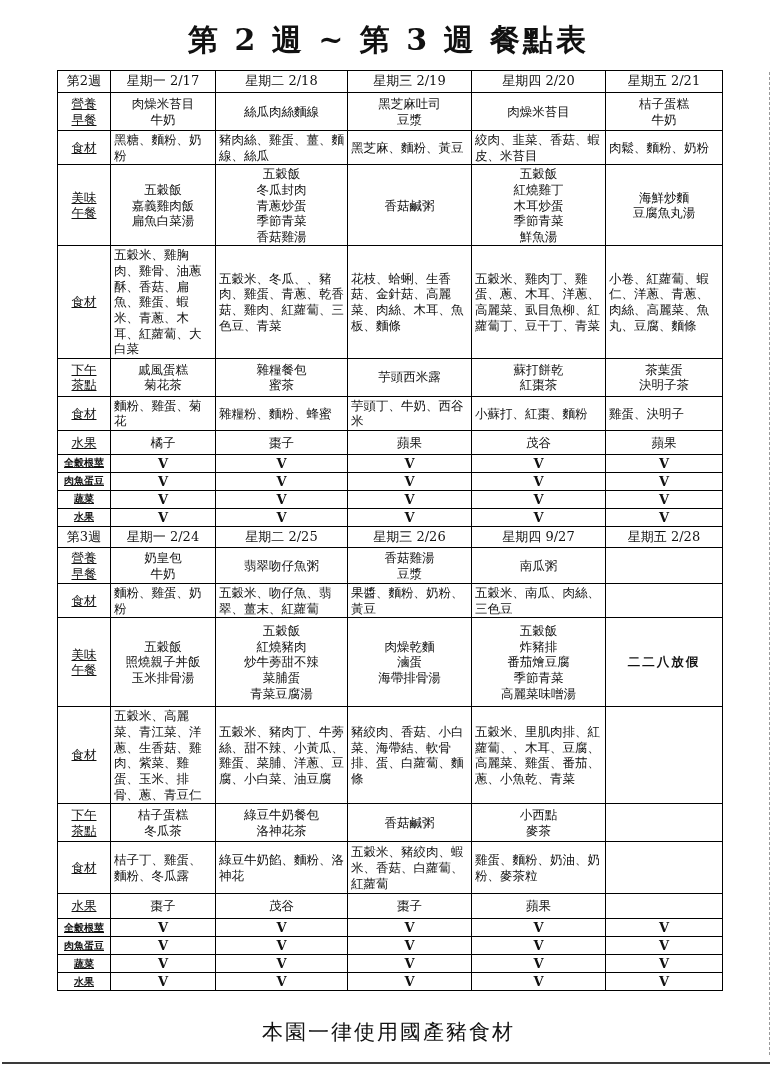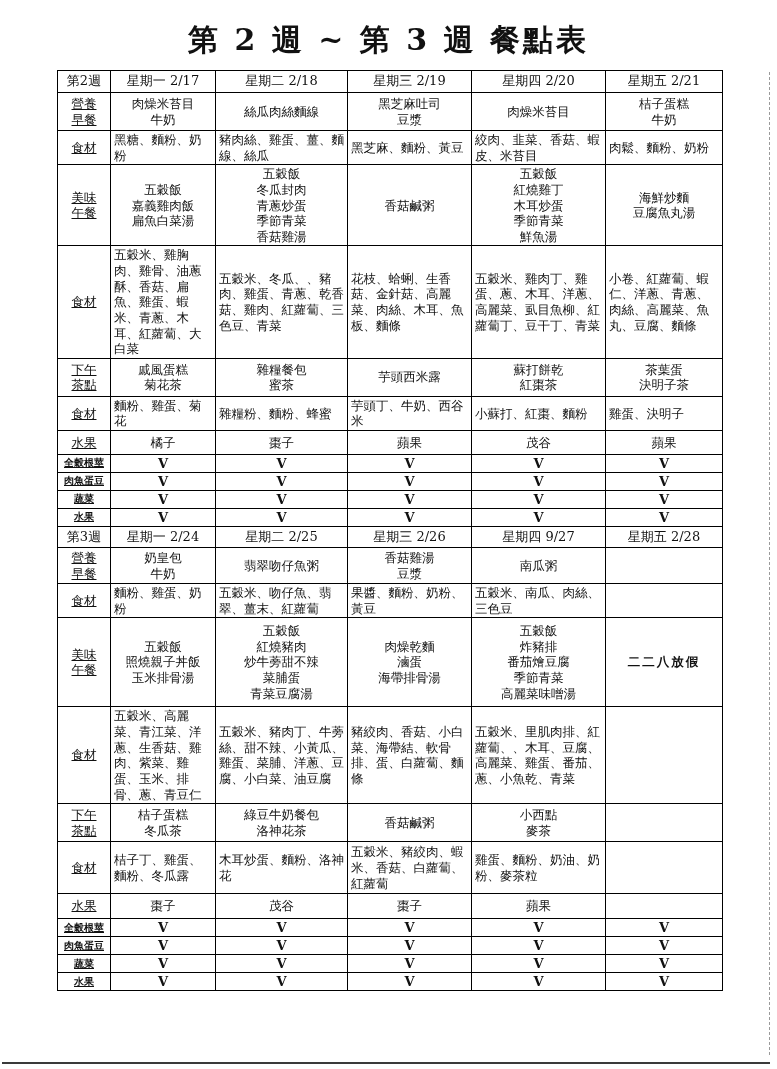--- a/index.html
+++ b/index.html
@@ -243,21 +243,21 @@
           <td class="cell-meal">綠豆牛奶餐包
 洛神花茶</td>
           <td class="cell-meal">香菇鹹粥</td>
           <td class="cell-meal">小西點
 麥茶</td>
           <td class="cell-meal"></td>
         </tr>
         <tr style="height: 52px;">
           <td class="lbl">食材</td>
           <td class="cell-ingredients">桔子丁、雞蛋、麵粉、冬瓜露</td>
-          <td class="cell-ingredients">木耳炒蛋、麵粉、洛神花</td>
+          <td class="cell-ingredients">綠豆牛奶餡、麵粉、洛神花</td>
           <td class="cell-ingredients">五穀米、豬絞肉、蝦米、香菇、白蘿蔔、紅蘿蔔</td>
           <td class="cell-ingredients">雞蛋、麵粉、奶油、奶粉、麥茶粒</td>
           <td class="cell-ingredients"></td>
         </tr>
         <tr style="height: 25px;">
           <td class="lbl">水果</td>
           <td class="cell-fruit">棗子</td>
           <td class="cell-fruit">茂谷</td>
           <td class="cell-fruit">棗子</td>
           <td class="cell-fruit">蘋果</td>
@@ -291,16 +291,17 @@
           <td class="lbl lbl-check">水果</td>
           <td class="cell-check">V</td>
           <td class="cell-check">V</td>
           <td class="cell-check">V</td>
           <td class="cell-check">V</td>
           <td class="cell-check">V</td>
         </tr>
       </tbody>
   </table>
 
+  <div class="footer">本園一律使用國產豬食材</div>
 
   <div class="scan-line-bottom"></div>
   <div class="scan-line-right"></div>
 </div>
 
 </body></html>

